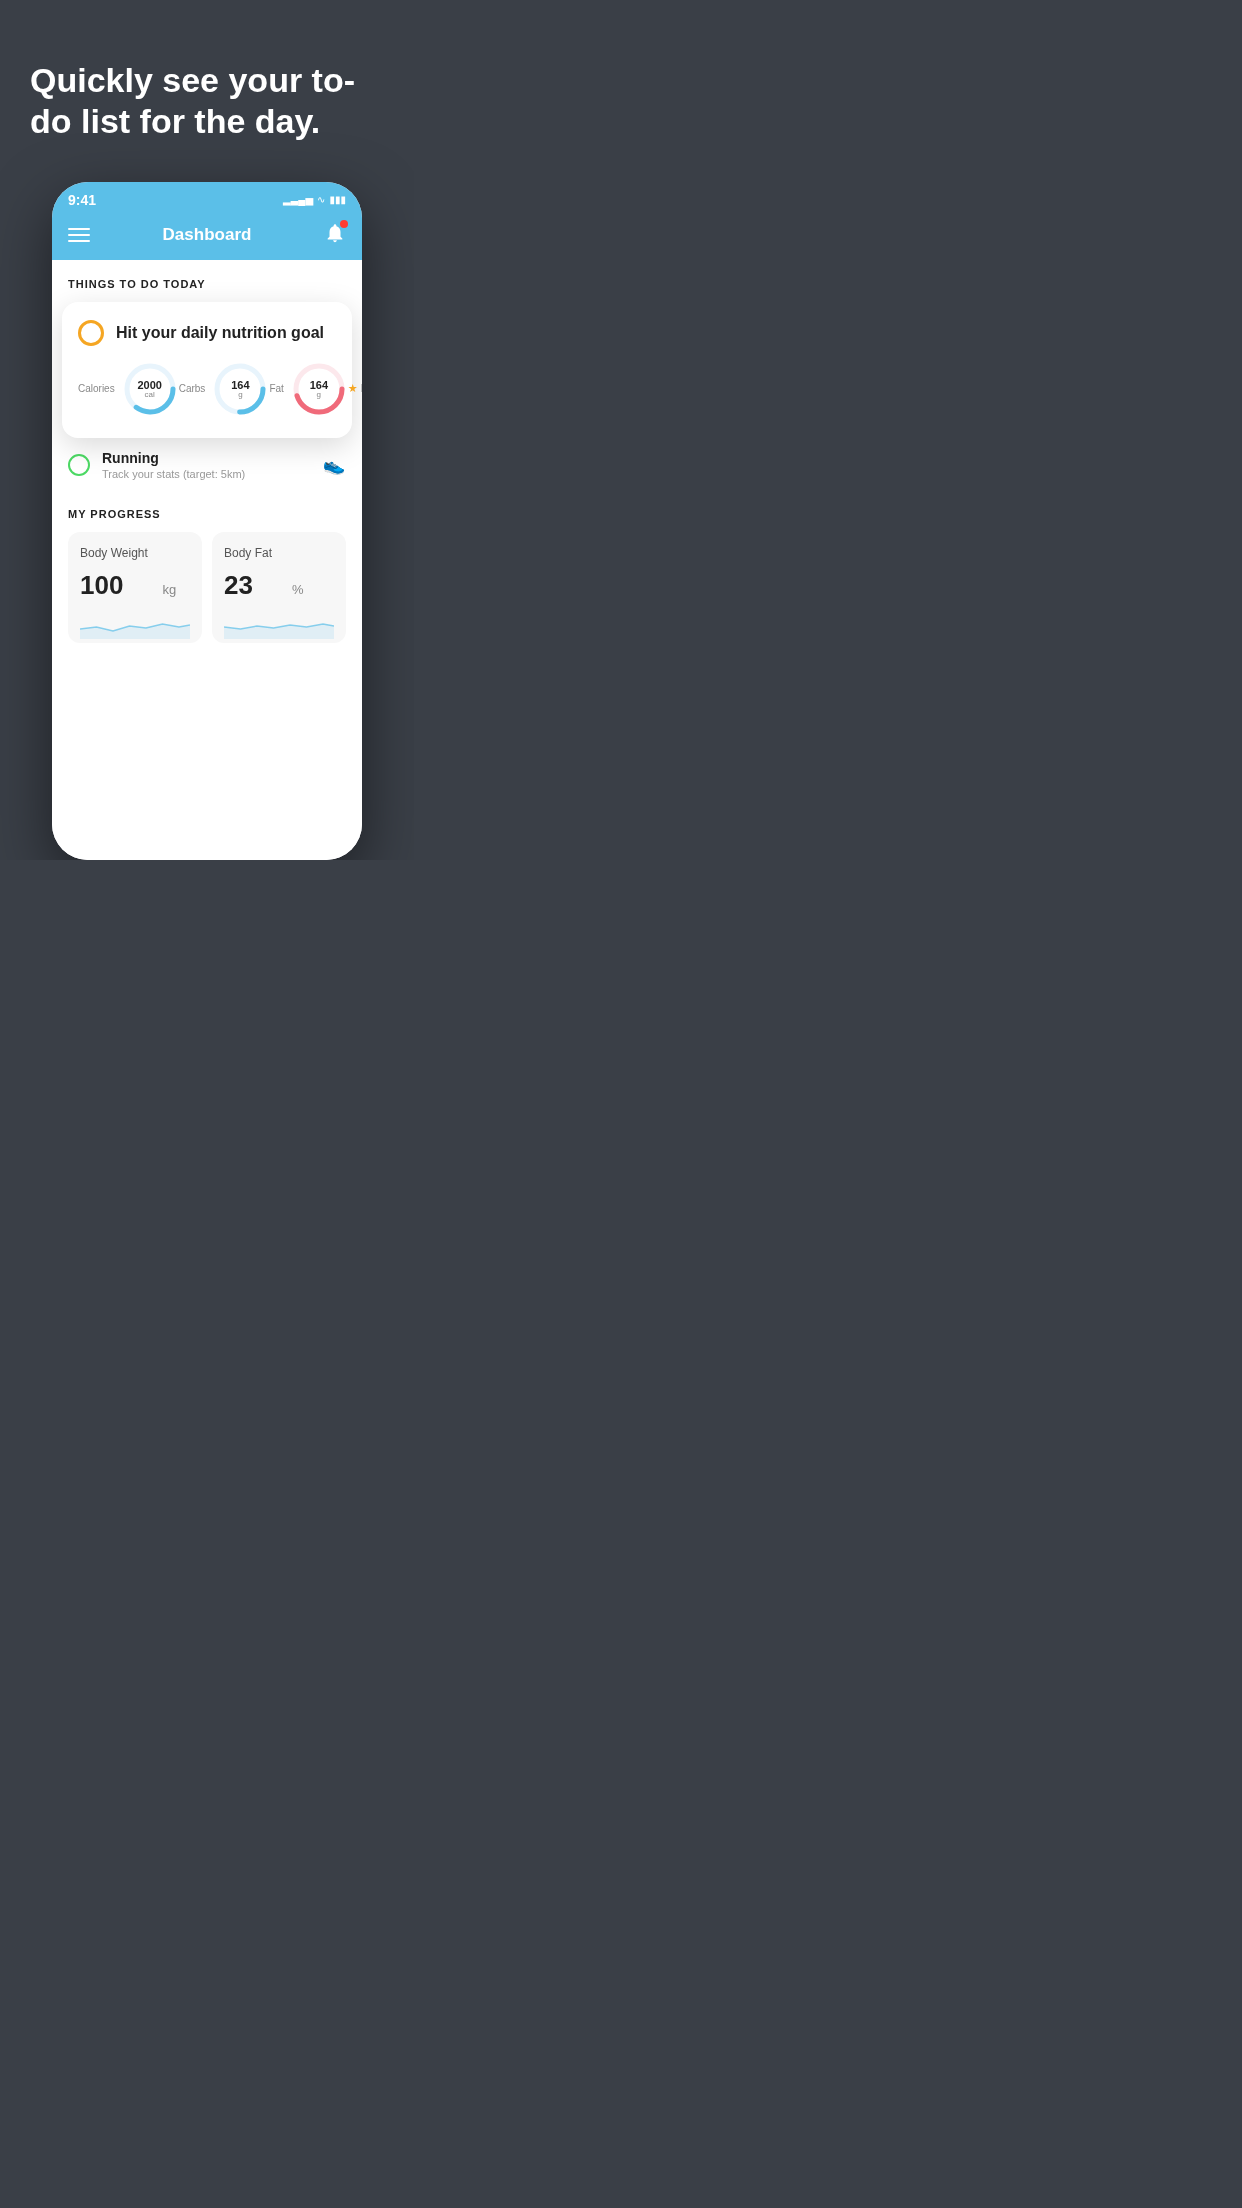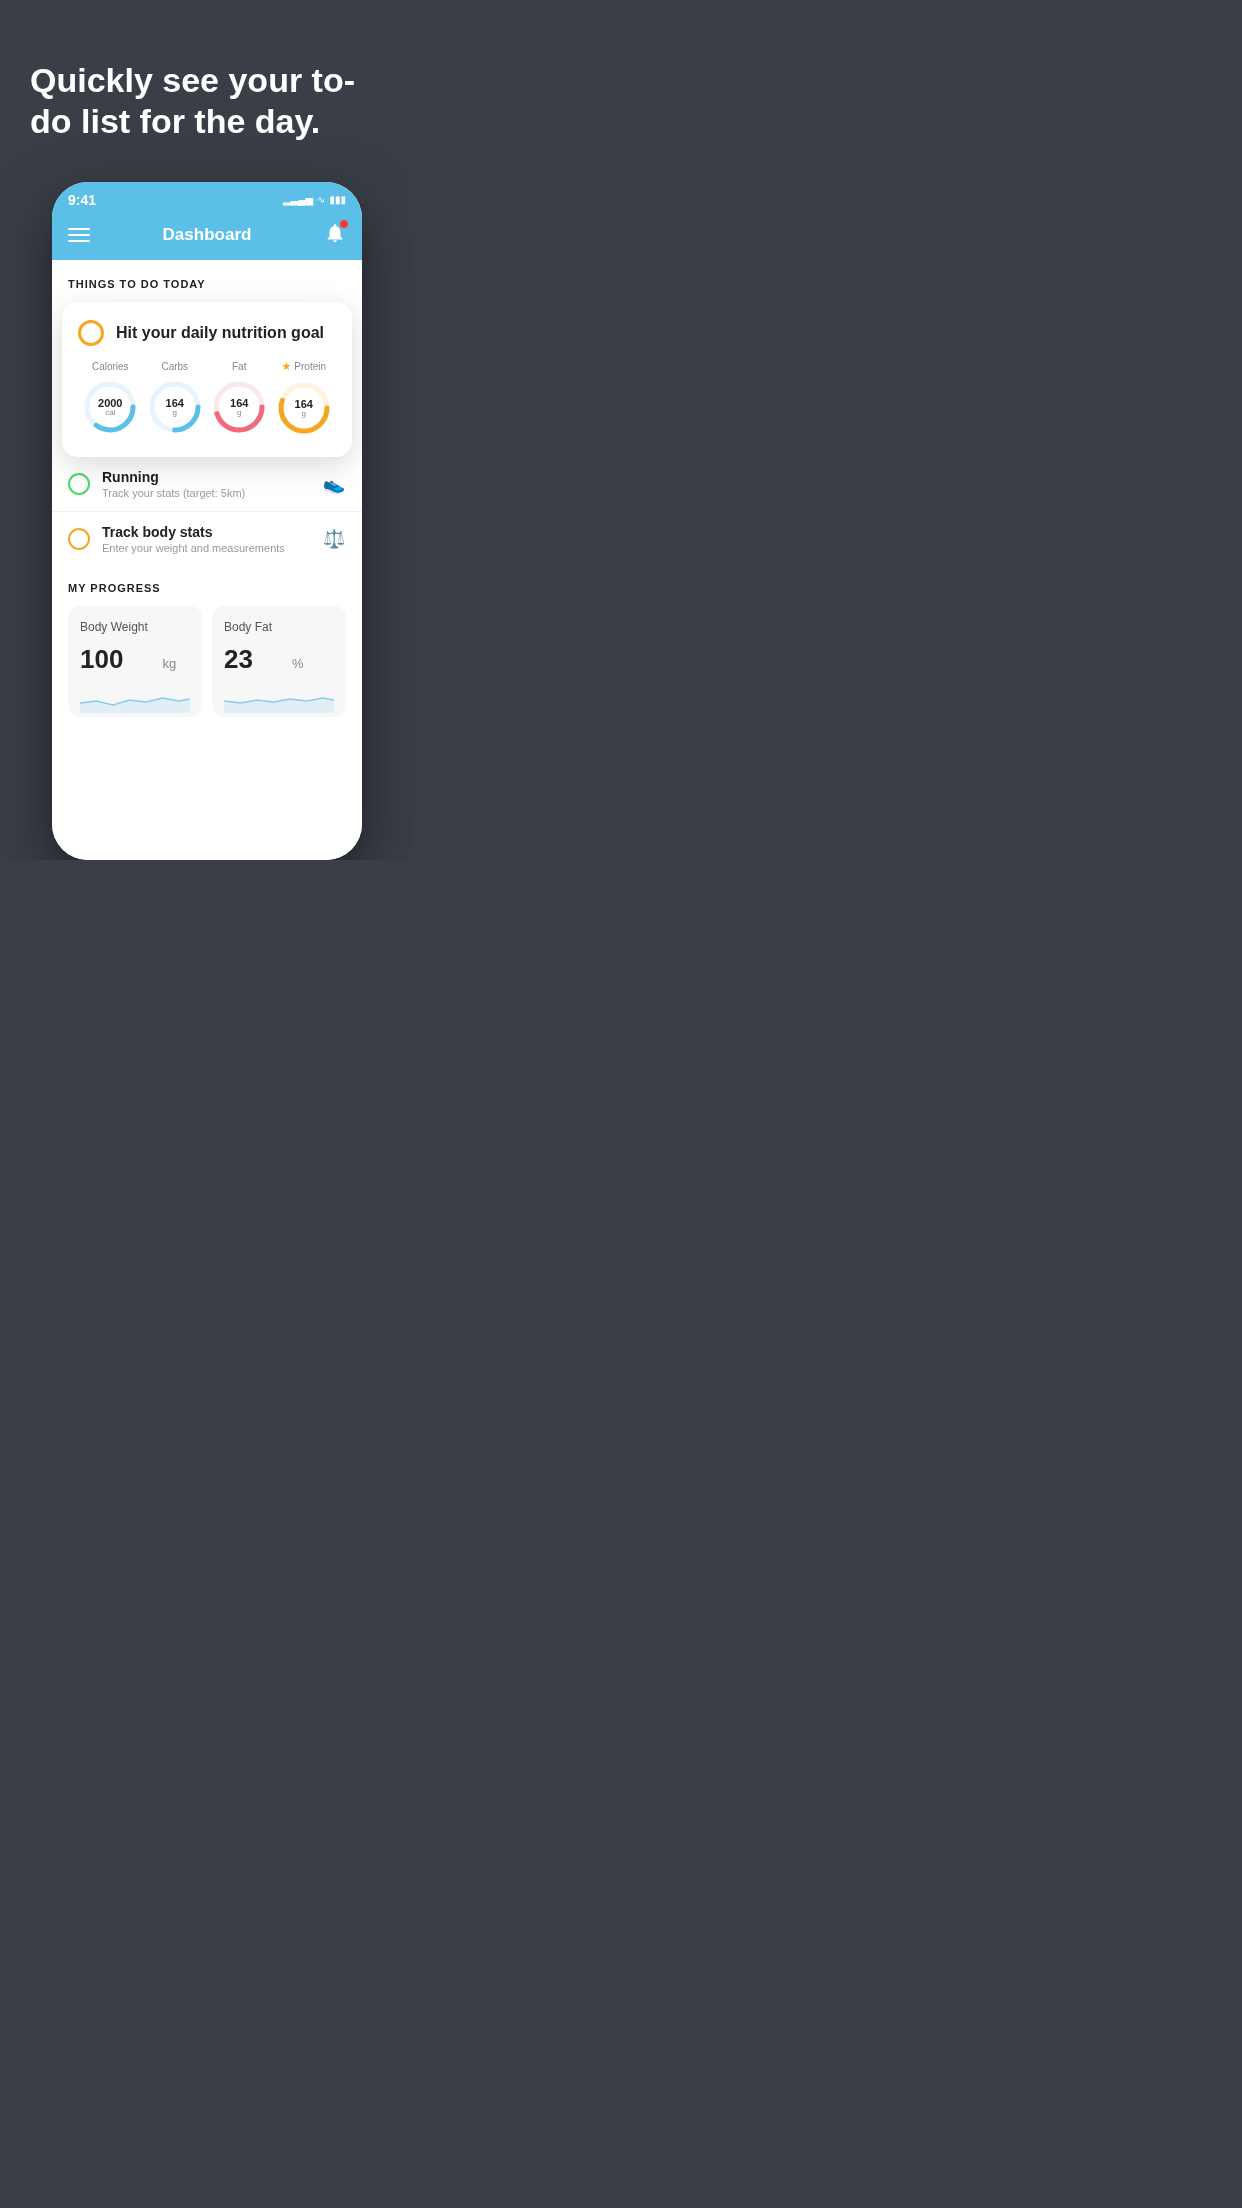--- a/index.html
+++ b/index.html
@@ -155,21 +155,21 @@
     }
 
     
     .nutrition-row {
       display: flex;
       justify-content: space-around;
       align-items: center;
     }
     .nutrition-item {
       display: flex;
-      flex-direction: column;
+      flex-direction: row;
       align-items: center;
       gap: 6px;
     }
     .nutrition-label {
       font-size: 10px;
       color: #888;
       display: flex;
       align-items: center;
       gap: 3px;
     }
@@ -410,28 +410,20 @@
 
       <div class="todo-item">
         <div class="todo-circle green"></div>
         <div class="todo-text">
           <div class="todo-title">Running</div>
           <div class="todo-subtitle">Track your stats (target: 5km)</div>
         </div>
         <span class="todo-icon">👟</span>
       </div>
 
-      <div class="todo-item">
-        <div class="todo-circle"></div>
-        <div class="todo-text">
-          <div class="todo-title">Track body stats</div>
-          <div class="todo-subtitle">Enter your weight and measurements</div>
-        </div>
-        <span class="todo-icon">⚖️</span>
-      </div>
 
 
     </div>
 
     <div class="progress-section" style="padding-bottom: 20px;">
       <div class="progress-header">MY PROGRESS</div>
       <div class="progress-cards">
 
         <div class="progress-card">
           <div class="progress-card-label">Body Weight</div>

